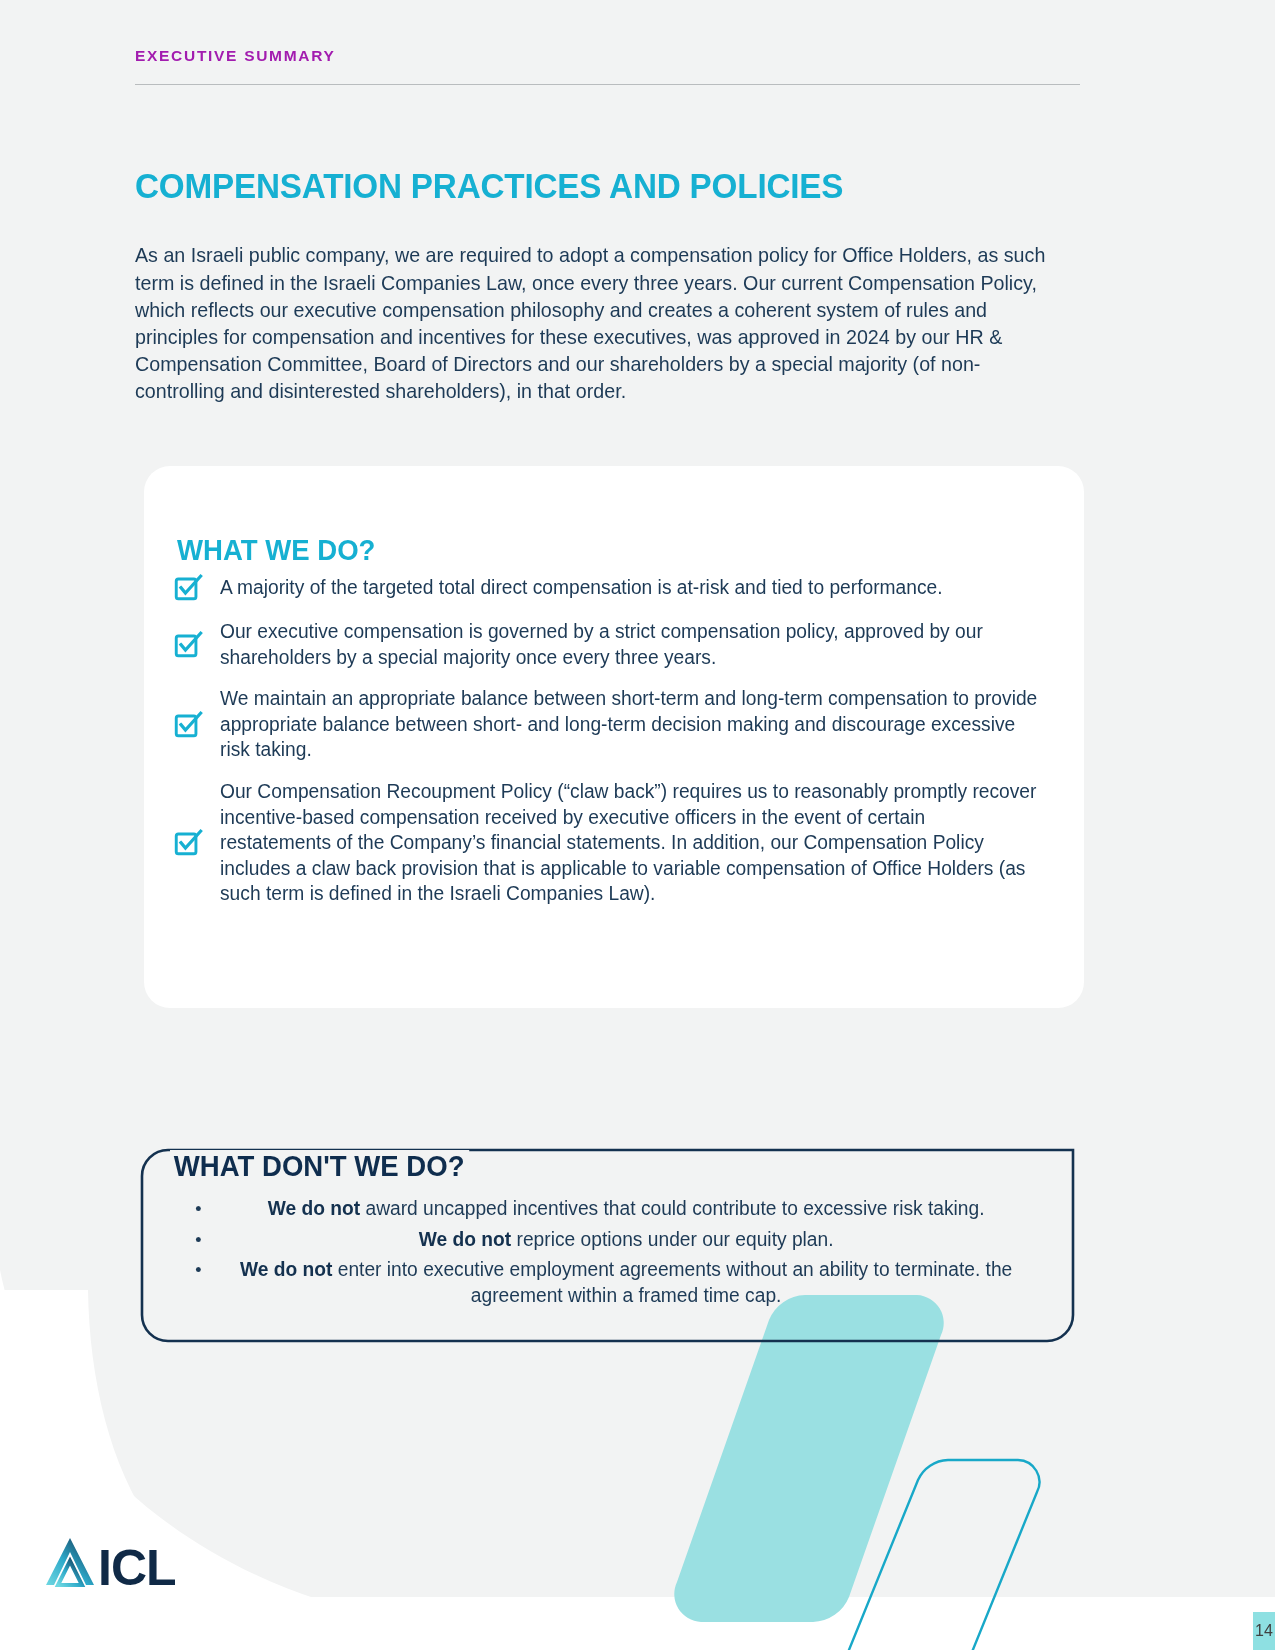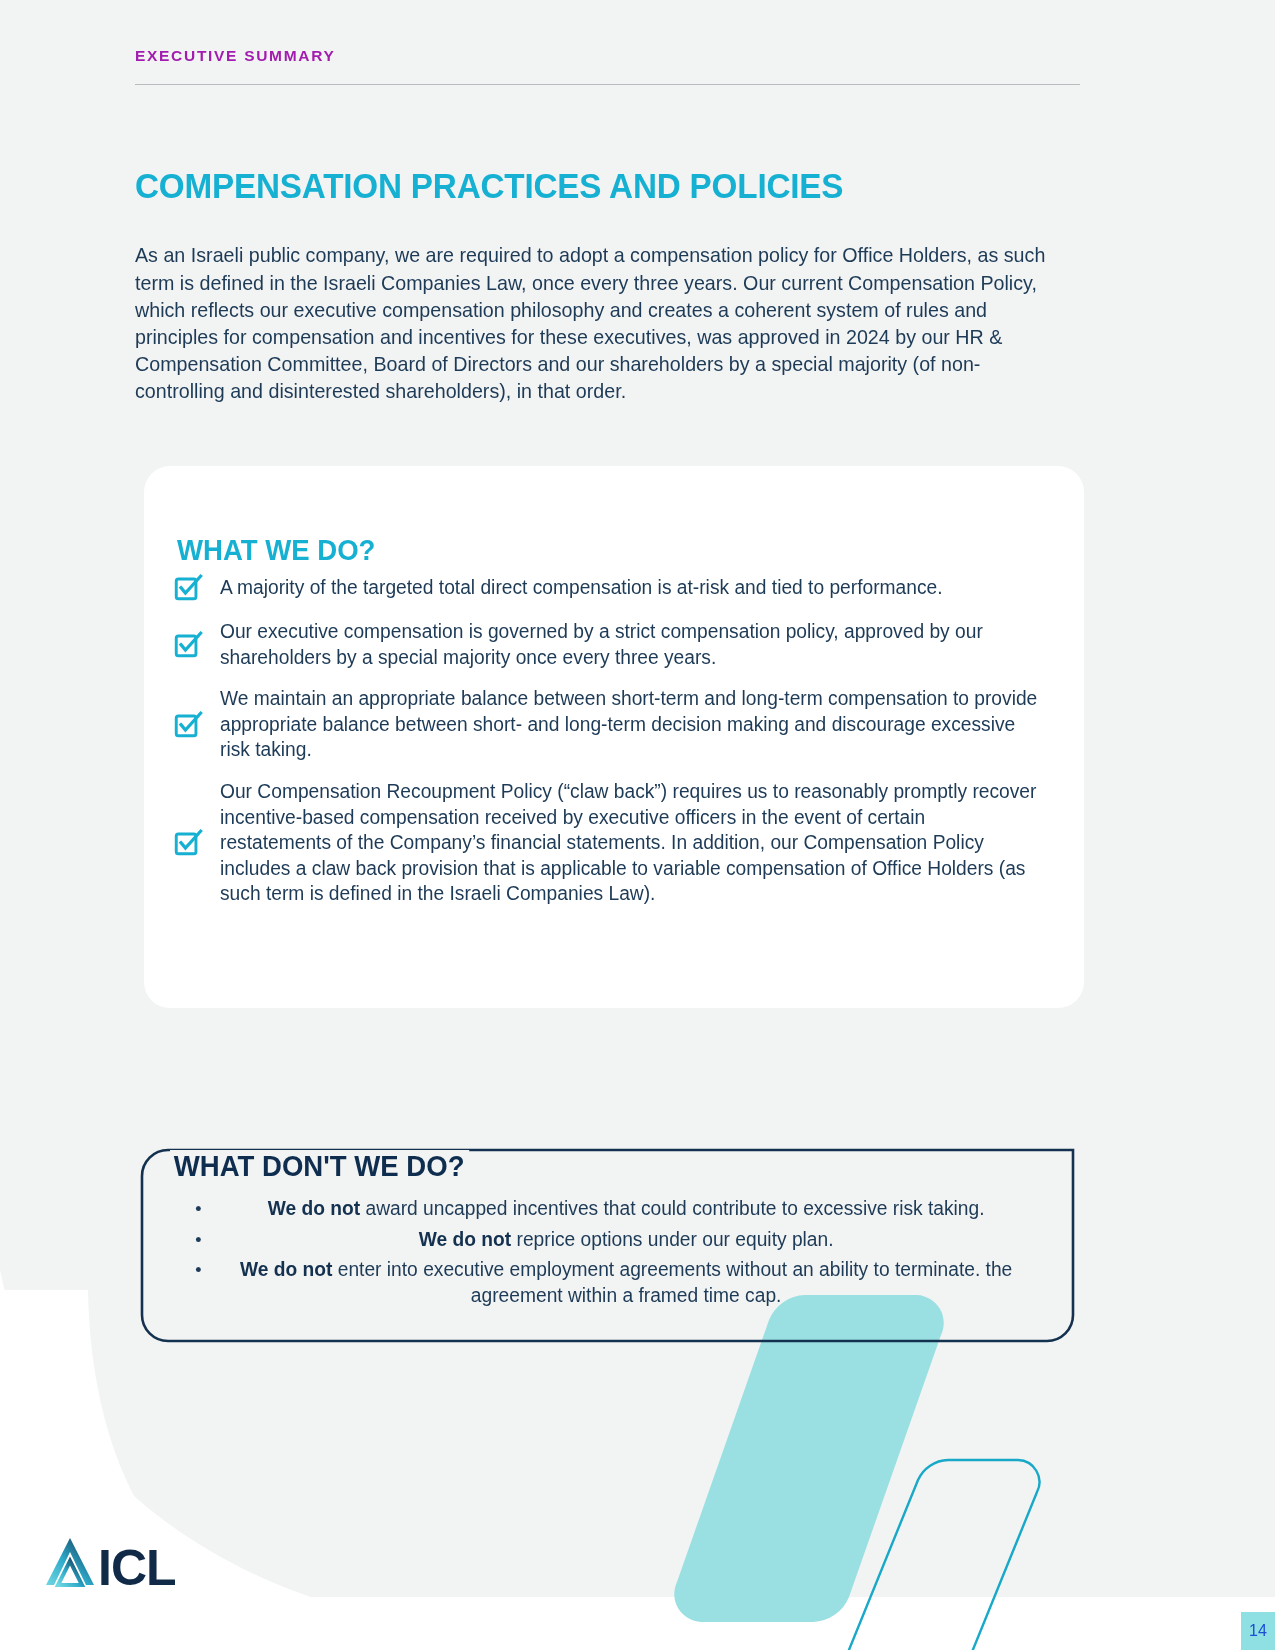--- a/index.html
+++ b/index.html
@@ -182,24 +182,24 @@
     position: absolute;
     left: 44px;
     top: 1533px;
     width: 160px;
     height: 60px;
   }
   .page-badge {
     position: absolute;
     right: 0;
     top: 1612px;
-    width: 34px;
+    width: 22px;
     height: 38px;
     background: #8ee0e2;
-    color: #1d4ed8;
+    color: #404040;
     font-size: 16px;
     display: flex;
     align-items: center;
     justify-content: center;
   }
 </style>
 </head>
 <body>
 
 <svg class="bg-layer" viewBox="0 0 1275 1650" xmlns="http://www.w3.org/2000/svg">

